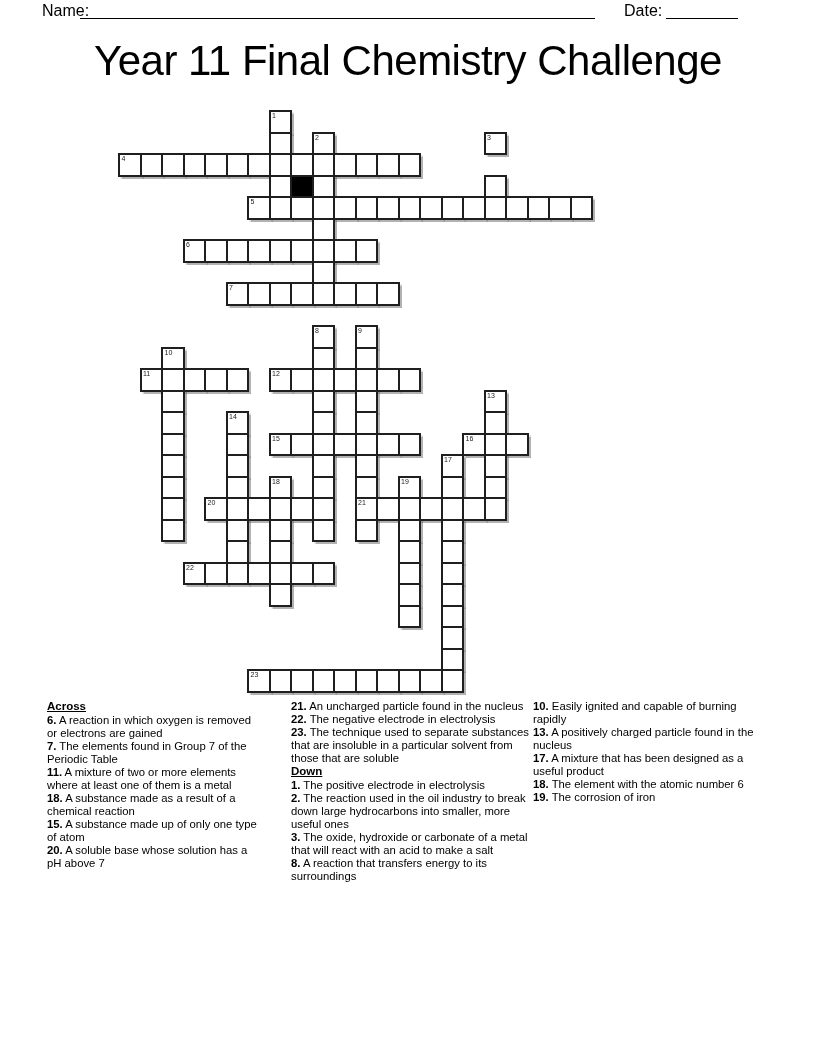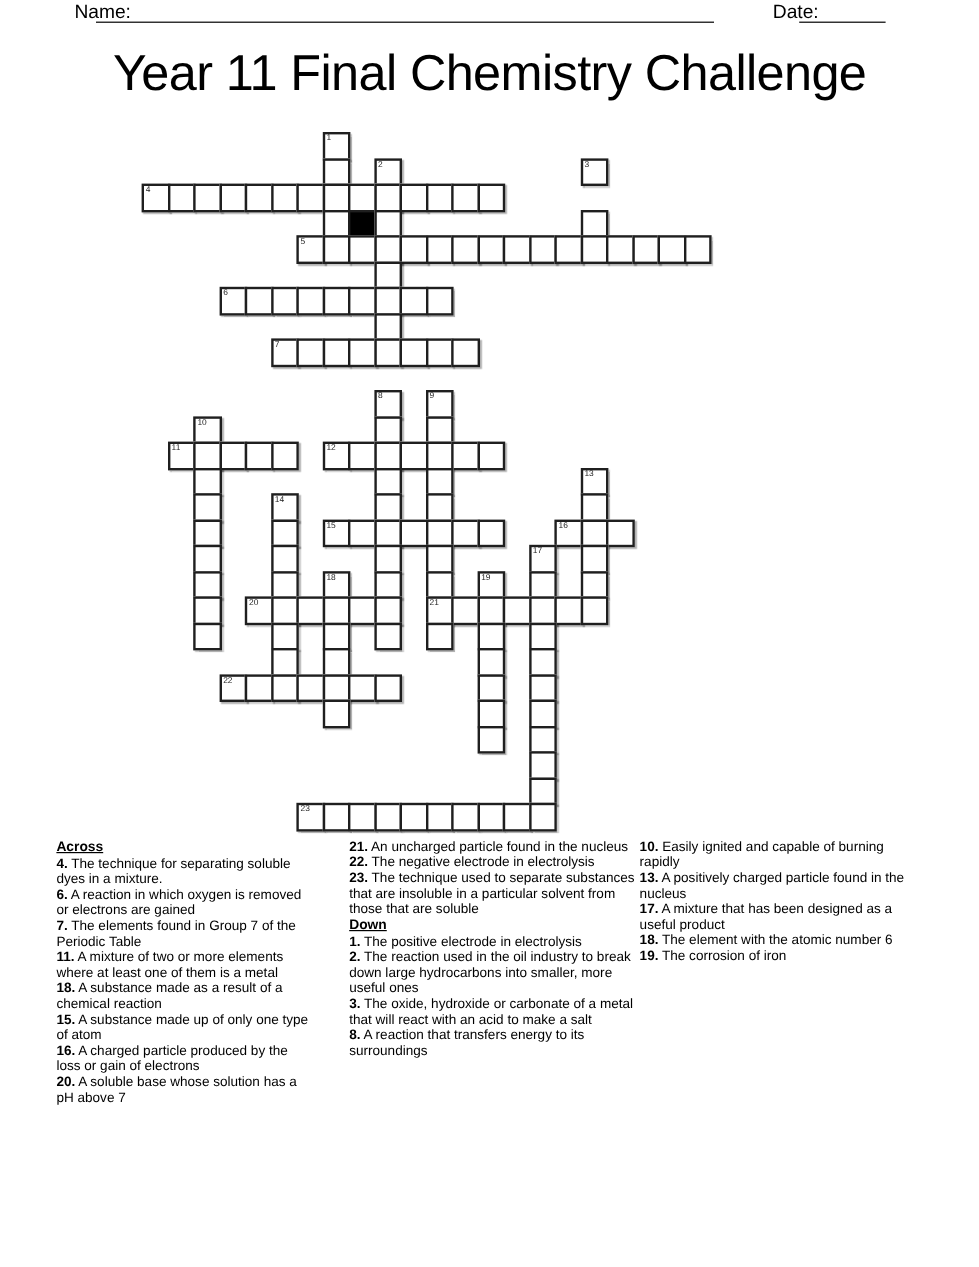--- a/index.html
+++ b/index.html
@@ -1,19 +1,19 @@
 <!DOCTYPE html>
 <html><head>
 <meta charset="utf-8">
 <style>
   html,body{margin:0;padding:0;background:#fff;}
   .page{position:relative;width:816px;height:1056px;background:#fff;overflow:hidden;
         font-family:"Liberation Sans",sans-serif;color:#000;}
   
-  .hdr-label{position:absolute;font-size:16px;white-space:nowrap;margin-left:20px;}
+  .hdr-label{position:absolute;font-size:16px;white-space:nowrap;}
   .name-label{left:42px;top:2px;}
   .name-line{position:absolute;left:80px;top:1px;width:515px;height:17px;border-bottom:1.5px solid #000;}
   .date-label{left:624px;top:2px;}
   .date-line{position:absolute;left:666px;top:1px;width:72px;height:17px;border-bottom:1.5px solid #000;}
   .title{position:absolute;top:37px;left:0;width:100%;margin:0;text-align:center;
          font-size:42px;font-weight:400;letter-spacing:-0.5px;}
   
   #grid{position:absolute;left:0;top:0;}
   .cell{position:absolute;width:23.5px;height:23.5px;box-sizing:border-box;
         border:2px solid #1f1f1f;background:#fff;
@@ -246,27 +246,25 @@
       <div class="cell" style="left: 354.5px; top: 669px;"></div>
       <div class="cell" style="left: 376px; top: 669px;"></div>
       <div class="cell" style="left: 397.5px; top: 669px;"></div>
       <div class="cell" style="left: 419px; top: 669px;"></div>
       <div class="cell" style="left: 440.5px; top: 669px;"></div>
     </div>
 
   <div id="clues">
       <div class="clue-col col0">
         <div class="clue-header">Across</div>
-        <div class="clue"><b>4.</b> The technique for separating soluble dyes in a mixture.</div>
         <div class="clue"><b>6.</b> A reaction in which oxygen is removed or electrons are gained</div>
         <div class="clue"><b>7.</b> The elements found in Group 7 of the Periodic Table</div>
         <div class="clue"><b>11.</b> A mixture of two or more elements where at least one of them is a metal</div>
         <div class="clue"><b>18.</b> A substance made as a result of a chemical reaction</div>
         <div class="clue"><b>15.</b> A substance made up of only one type of atom</div>
-        <div class="clue"><b>16.</b> A charged particle produced by the loss or gain of electrons</div>
         <div class="clue"><b>20.</b> A soluble base whose solution has a pH above 7</div>
       </div>
       <div class="clue-col col1">
         <div class="clue"><b>21.</b> An uncharged particle found in the nucleus</div>
         <div class="clue"><b>22.</b> The negative electrode in electrolysis</div>
         <div class="clue"><b>23.</b> The technique used to separate substances that are insoluble in a particular solvent from those that are soluble</div>
         <div class="clue-header">Down</div>
         <div class="clue"><b>1.</b> The positive electrode in electrolysis</div>
         <div class="clue"><b>2.</b> The reaction used in the oil industry to break down large hydrocarbons into smaller, more useful ones</div>
         <div class="clue"><b>3.</b> The oxide, hydroxide or carbonate of a metal that will react with an acid to make a salt</div>

